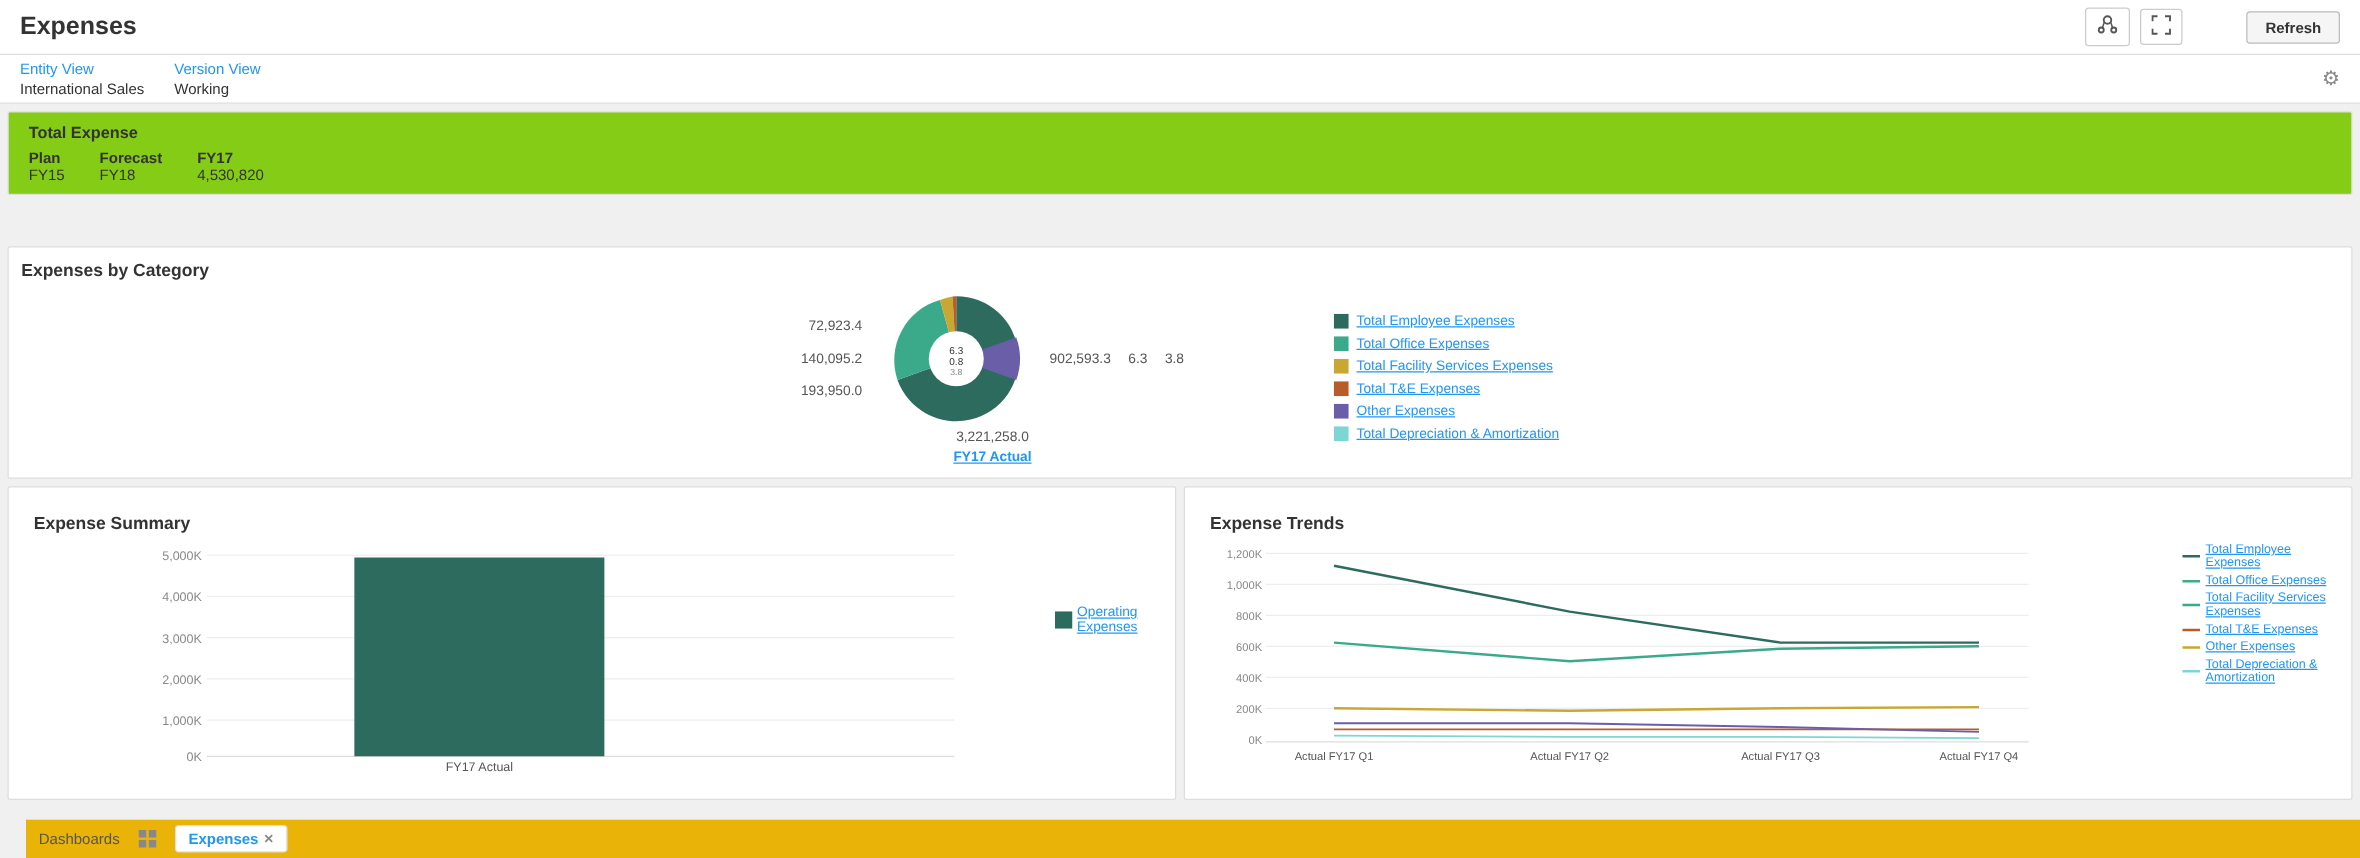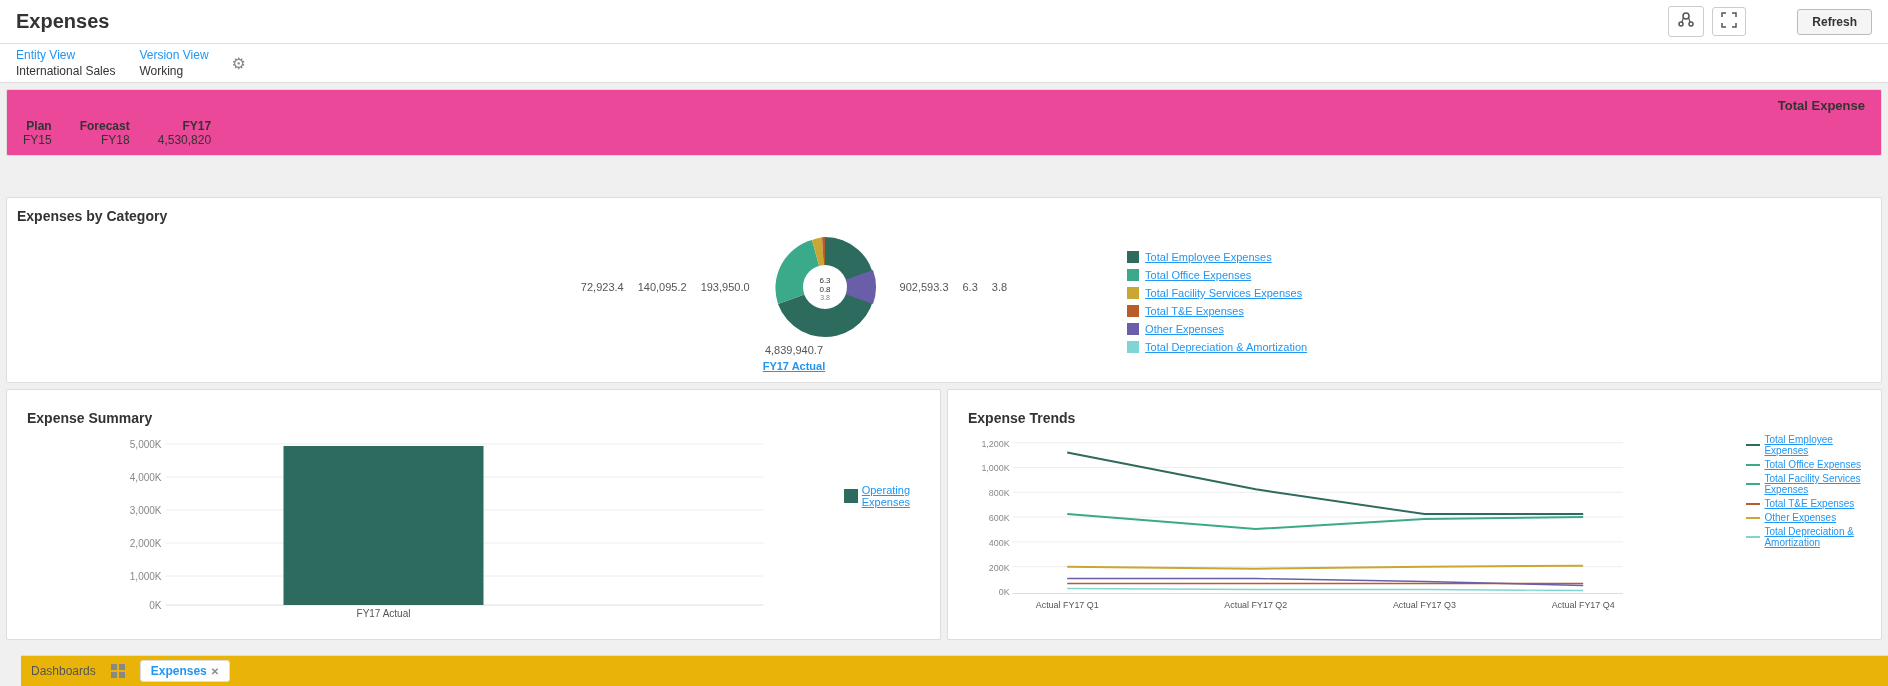--- a/index.html
+++ b/index.html
@@ -43,38 +43,38 @@
       color: #333;
       margin-left: 43px;
     }
     
     .entity-bar {
       background: #fff;
       border-bottom: 1px solid #ddd;
       padding: 4px 16px;
       display: flex;
       align-items: center;
+      justify-content: space-between;
       gap: 23px;
     }
     .entity-info {
       display: flex;
       gap: 24px;
     }
     .entity-col { display: flex; flex-direction: column; gap: 2px; }
     .entity-label { color: #2196f3; font-size: 12px; cursor: pointer; text-decoration: none; }
     .entity-value { font-size: 12px; color: #333; }
     .gear-icon { color: #888; font-size: 16px; }
     
     .total-expense-bar {
-      background: #ec4899;
+      background: #84cc16;
       border: 1px solid #ddd;
       margin: 6px;
       padding: 8px 16px;
       border-radius: 2px;
-      text-align: right;
     }
     .total-expense-title {
       font-size: 13px;
       font-weight: bold;
       margin-bottom: 6px;
       color: #333;
     }
     .metrics-row {
       display: flex;
       gap: 28px;
@@ -119,21 +119,21 @@
     }
     
     .pie-chart-area {
       display: flex;
       align-items: center;
       gap: 20px;
     }
     
     .pie-labels-left {
       display: flex;
-      flex-direction: row;
+      flex-direction: column;
       align-items: flex-end;
       gap: 14px;
       font-size: 11px;
       color: #555;
     }
     
     .pie-labels-right {
       display: flex;
       flex-direction: row;
       align-items: flex-start;
@@ -354,21 +354,21 @@
             <text x="55" y="51" text-anchor="middle" font-size="8" fill="#333">6.3</text>
             <text x="55" y="60" text-anchor="middle" font-size="8" fill="#333">0.8</text>
             <text x="55" y="68" text-anchor="middle" font-size="7" fill="#888">3.8</text>
           </svg>
           <div class="pie-labels-right">
             <span>902,593.3</span>
             <span>6.3</span>
             <span>3.8</span>
           </div>
         </div>
-        <div style="font-size:11px;color:#555;margin-top:2px;">4,839,940.7</div>
+        <div style="font-size:11px;color:#555;margin-top:2px;">3,221,258.0</div>
         <div class="pie-caption">FY17 Actual</div>
       </div>
 
       <div class="legend-area">
         <div class="legend-item">
           <svg class="legend-dot" viewBox="0 0 12 12">
               <rect width="12" height="12" fill="#2d6b5e"></rect>
             </svg>
           <span>Total Employee Expenses</span>
         </div>

